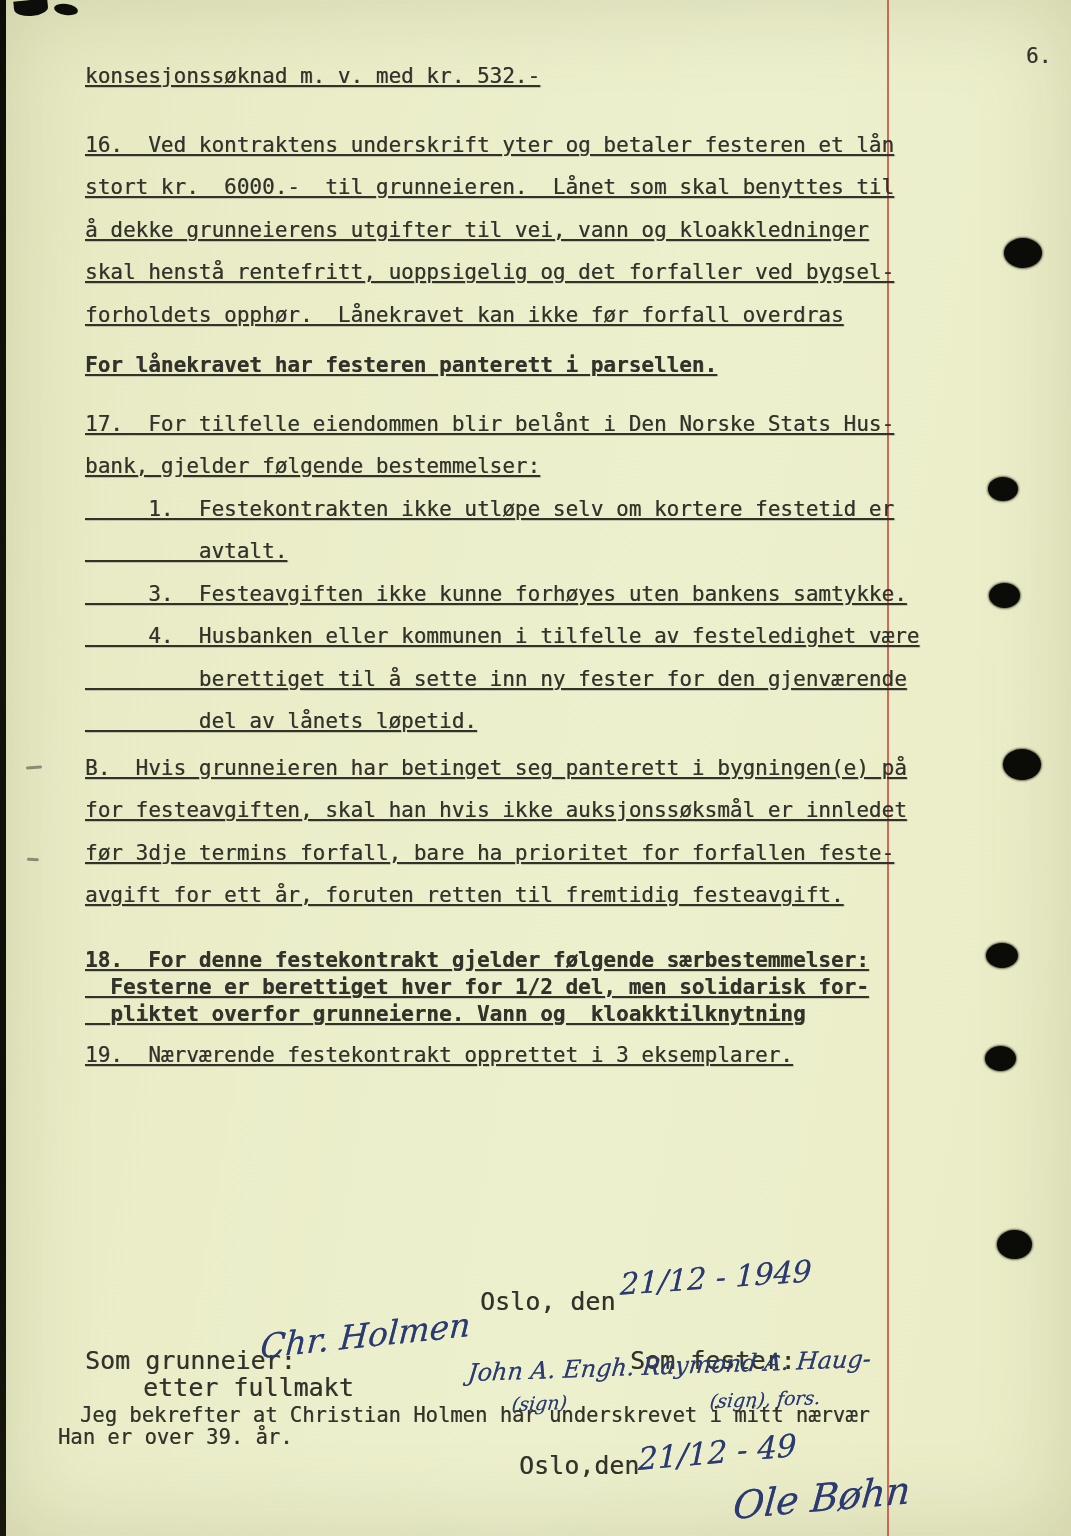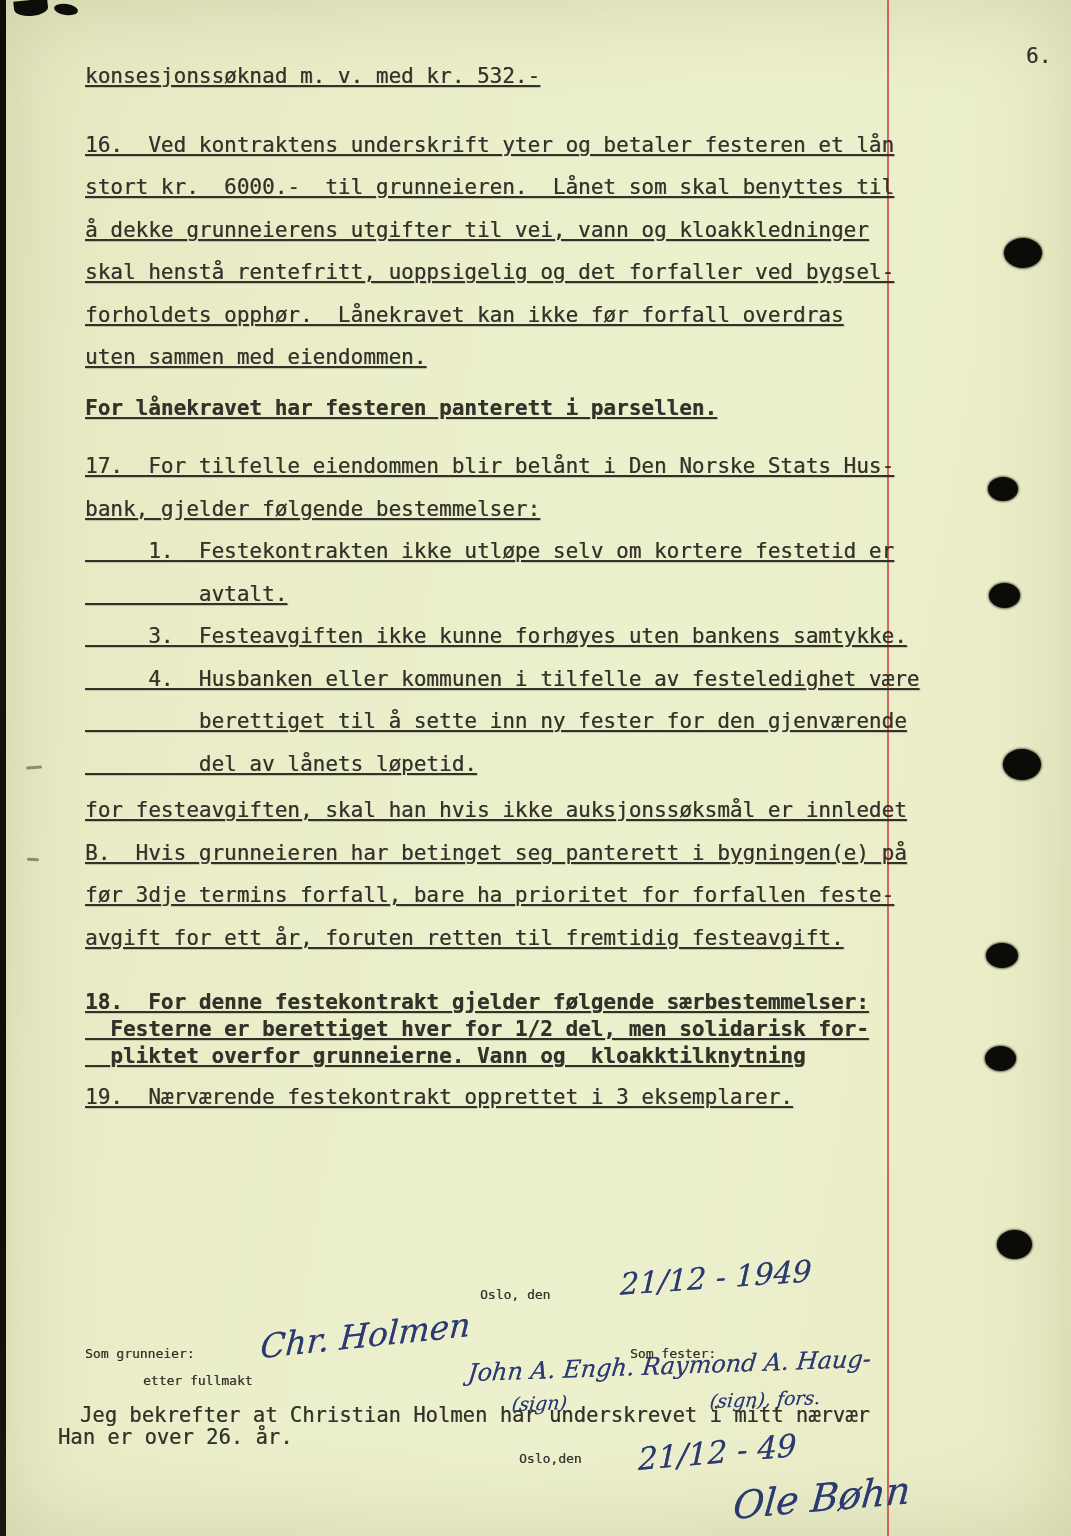--- a/index.html
+++ b/index.html
@@ -64,21 +64,21 @@
   #para-sectionB { margin-top: 4px; }
   #para-item18   { margin-top: 30px; }
   #para-item19   { margin-top: 6px; }
 
   #para-item18 .line { line-height: 27px; height: 27px; }
   #para-panterett .line, #para-item18 .line { font-weight: bold; text-shadow: 0.4px 0.3px 0.5px rgba(40,39,30,0.6); }
 
   
   .sig-zone { position: absolute; left: 0; top: 0; width: 100%; height: 100%; pointer-events: none; }
   .sig-zone .t {
-    position: absolute; font-size: 13px; line-height: 1.15; white-space: pre;
+    position: absolute; font-size: 25px; line-height: 1.15; white-space: pre;
     text-shadow: 0.5px 0.4px 0.6px rgba(45,44,34,0.55);
   }
   .sig-zone .small { font-size: 20.5px; }
 
   .hand {
     position: absolute;
     font-family: "DejaVu Serif", "Liberation Serif", serif;
     font-style: italic;
     color: #2b3a72;
     white-space: pre;
@@ -127,40 +127,39 @@
   <div class="content">
       <div class="para" id="para-intro">
         <div class="line">konsesjonssøknad m. v. med kr. 532.-</div>
       </div>
       <div class="para" id="para-item16">
         <div class="line">16.  Ved kontraktens underskrift yter og betaler festeren et lån</div>
         <div class="line">stort kr.  6000.-  til grunneieren.  Lånet som skal benyttes til</div>
         <div class="line">å dekke grunneierens utgifter til vei, vann og kloakkledninger</div>
         <div class="line">skal henstå rentefritt, uoppsigelig og det forfaller ved bygsel-</div>
         <div class="line">forholdets opphør.  Lånekravet kan ikke før forfall overdras</div>
-        <div class="line">uten sammen med eiendommen.</div>
       </div>
       <div class="para" id="para-panterett">
         <div class="line">For lånekravet har festeren panterett i parsellen.</div>
       </div>
       <div class="para" id="para-item17">
         <div class="line">17.  For tilfelle eiendommen blir belånt i Den Norske Stats Hus-</div>
         <div class="line">bank, gjelder følgende bestemmelser:</div>
       </div>
       <div class="para" id="para-subitems">
         <div class="line">     1.  Festekontrakten ikke utløpe selv om kortere festetid er</div>
         <div class="line">         avtalt.</div>
         <div class="line">     3.  Festeavgiften ikke kunne forhøyes uten bankens samtykke.</div>
         <div class="line">     4.  Husbanken eller kommunen i tilfelle av festeledighet være</div>
         <div class="line">         berettiget til å sette inn ny fester for den gjenværende</div>
         <div class="line">         del av lånets løpetid.</div>
       </div>
       <div class="para" id="para-sectionB">
+        <div class="line">B.  Hvis grunneieren har betinget seg panterett i bygningen(e) på</div>
         <div class="line">for festeavgiften, skal han hvis ikke auksjonssøksmål er innledet</div>
-        <div class="line">B.  Hvis grunneieren har betinget seg panterett i bygningen(e) på</div>
         <div class="line">før 3dje termins forfall, bare ha prioritet for forfallen feste-</div>
         <div class="line">avgift for ett år, foruten retten til fremtidig festeavgift.</div>
       </div>
       <div class="para" id="para-item18">
         <div class="line">18.  For denne festekontrakt gjelder følgende særbestemmelser:</div>
         <div class="line">  Festerne er berettiget hver for 1/2 del, men solidarisk for-</div>
         <div class="line">  pliktet overfor grunneierne. Vann og  kloakktilknytning</div>
       </div>
       <div class="para" id="para-item19">
         <div class="line">19.  Nærværende festekontrakt opprettet i 3 eksemplarer.</div>
@@ -174,20 +173,20 @@
     <div class="t t-grunn">Som grunneier:</div>
     <div class="hand hand-grunn">Chr. Holmen</div>
     <div class="t t-fest">Som fester:</div>
     <div class="t t-full">etter fullmakt</div>
 
     <div class="hand hand-fester">John A. Engh. Raymond A. Haug-</div>
     <div class="hand hand-sign1">(sign)</div>
     <div class="hand hand-sign2">(sign), fors.</div>
 
     <div class="t small t-wit1">Jeg bekrefter at Christian Holmen har underskrevet i mitt nærvær</div>
-    <div class="t small t-wit2">Han er over 26. år.</div>
+    <div class="t small t-wit2">Han er over 39. år.</div>
 
     <div class="t t-oslo2">Oslo,den</div>
     <div class="hand hand-date2">21/12 - 49</div>
     <div class="hand hand-witness">Ole Bøhn</div>
   </div>
 
 </div>
 
 </body></html>

